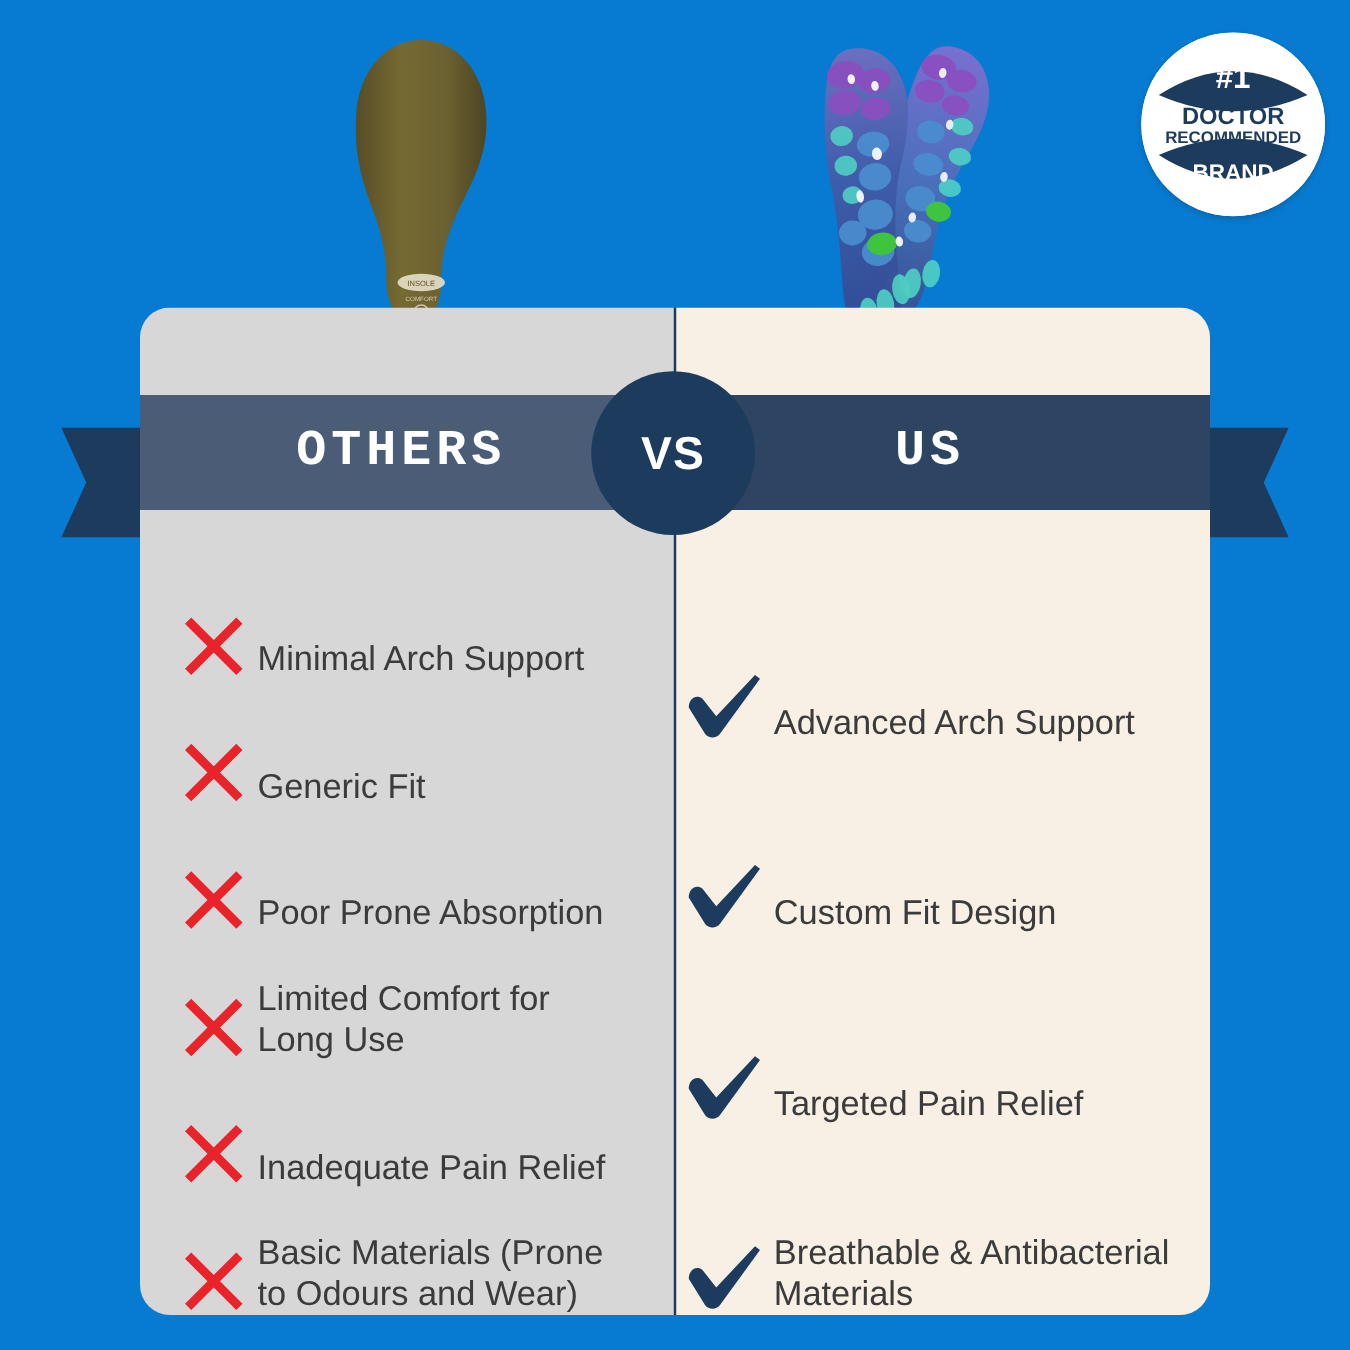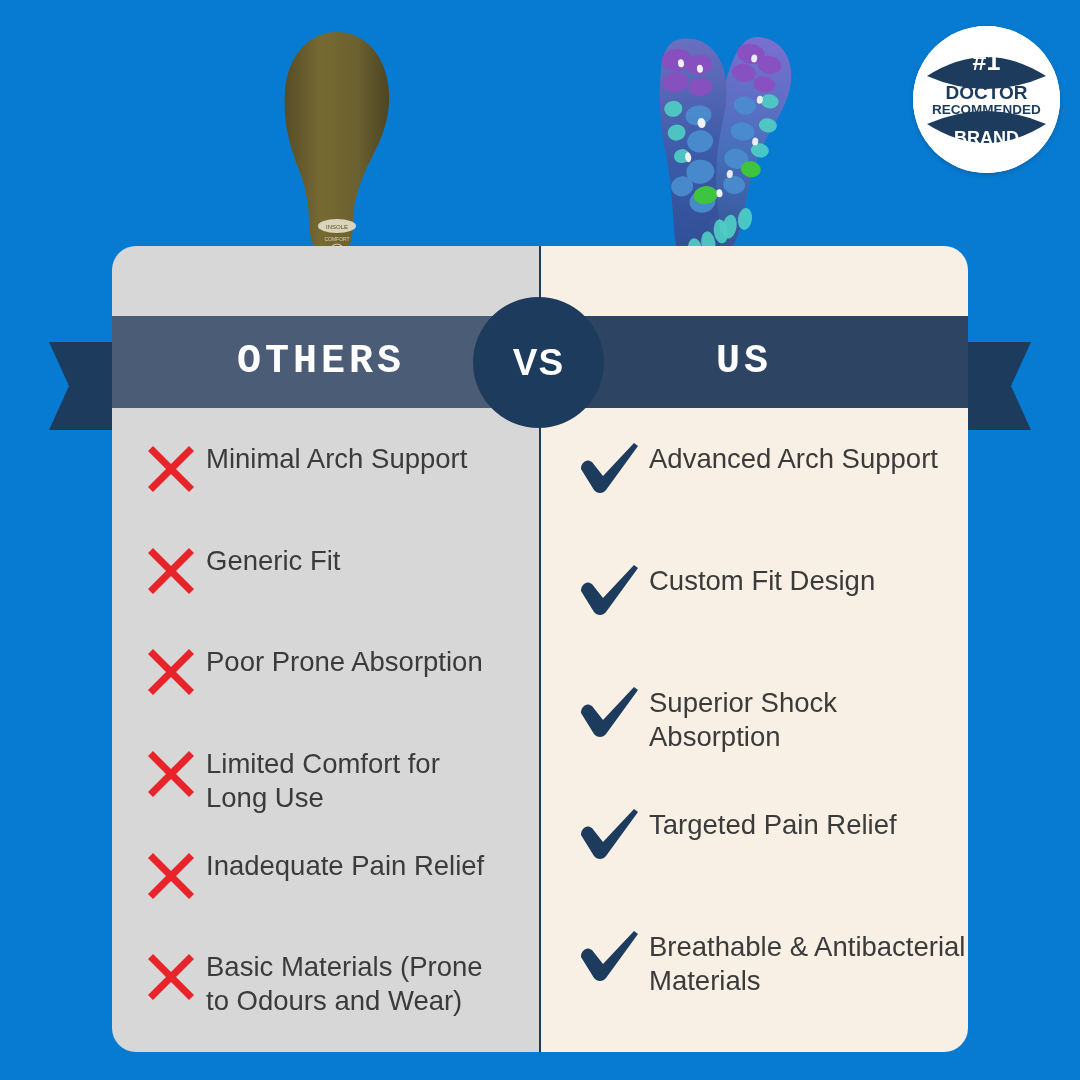--- a/index.html
+++ b/index.html
@@ -72,24 +72,24 @@
   }
   .vs-label{color:#fff;font-weight:bold;font-size:37px;letter-spacing:1px;text-align:right;}
 
   
   .list{
     position:absolute;top:408px;height:644px;
     display:flex;flex-direction:column;
     padding-top:34px;box-sizing:border-box;
   }
   .list-left{left:112px;width:427px;padding-left:24px;}
-  .list-right{left:541px;width:427px;padding-left:30px;}
+  .list-right{left:541px;width:427px;}
 
   .row{
-    display:flex;align-items:flex-start;
+    display:flex;align-items:flex-end;
     flex:1 1 0;
     min-height:0;
   }
   .mark{
     flex:0 0 auto;width:70px;display:flex;align-items:center;justify-content:center;
   }
   .mark svg{display:block;}
   .row-text{
     color:#3b3b3b;font-size:27.5px;line-height:1.22;
     max-width:300px;
@@ -323,42 +323,34 @@
 
     <div class="row">
       <span class="mark">
         <svg width="62" height="56" viewBox="0 0 62 56">
           <path d="M2 27 C2 20 8 16 13 20 L24 34 L55 1 L59 4 L27 48 C24 52 18 52 15 48 Z" fill="#1d3b5c"></path>
         </svg>
       </span>
       <span class="row-text">Custom Fit Design</span>
     </div>
 
+
+
     <div class="row">
       <span class="mark">
         <svg width="62" height="56" viewBox="0 0 62 56">
           <path d="M2 27 C2 20 8 16 13 20 L24 34 L55 1 L59 4 L27 48 C24 52 18 52 15 48 Z" fill="#1d3b5c"></path>
         </svg>
       </span>
-      <span class="row-text">Superior Shock Absorption</span>
-    </div>
-
+      <span class="row-text">Targeted Pain Relief</span>
+    </div>
 
     <div class="row">
       <span class="mark">
         <svg width="62" height="56" viewBox="0 0 62 56">
           <path d="M2 27 C2 20 8 16 13 20 L24 34 L55 1 L59 4 L27 48 C24 52 18 52 15 48 Z" fill="#1d3b5c"></path>
         </svg>
       </span>
-      <span class="row-text">Targeted Pain Relief</span>
-    </div>
-
-    <div class="row">
-      <span class="mark">
-        <svg width="62" height="56" viewBox="0 0 62 56">
-          <path d="M2 27 C2 20 8 16 13 20 L24 34 L55 1 L59 4 L27 48 C24 52 18 52 15 48 Z" fill="#1d3b5c"></path>
-        </svg>
-      </span>
       <span class="row-text">Breathable &amp; Antibacterial Materials</span>
     </div>
   </div>
 
 </div>
 
 </body></html>

